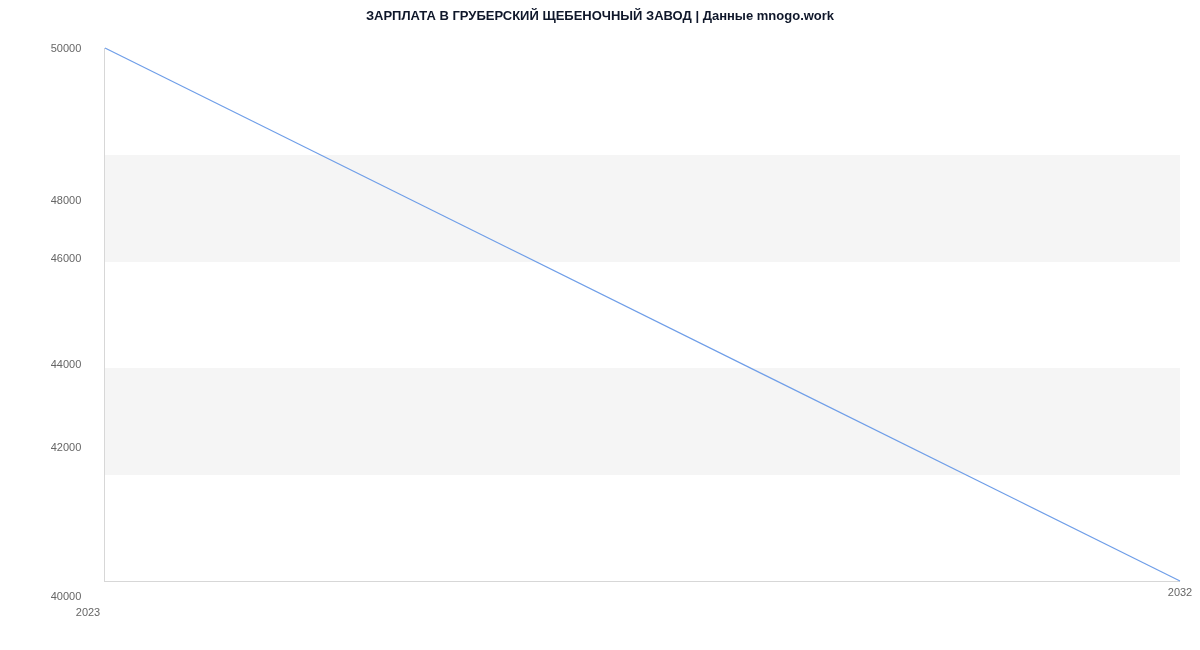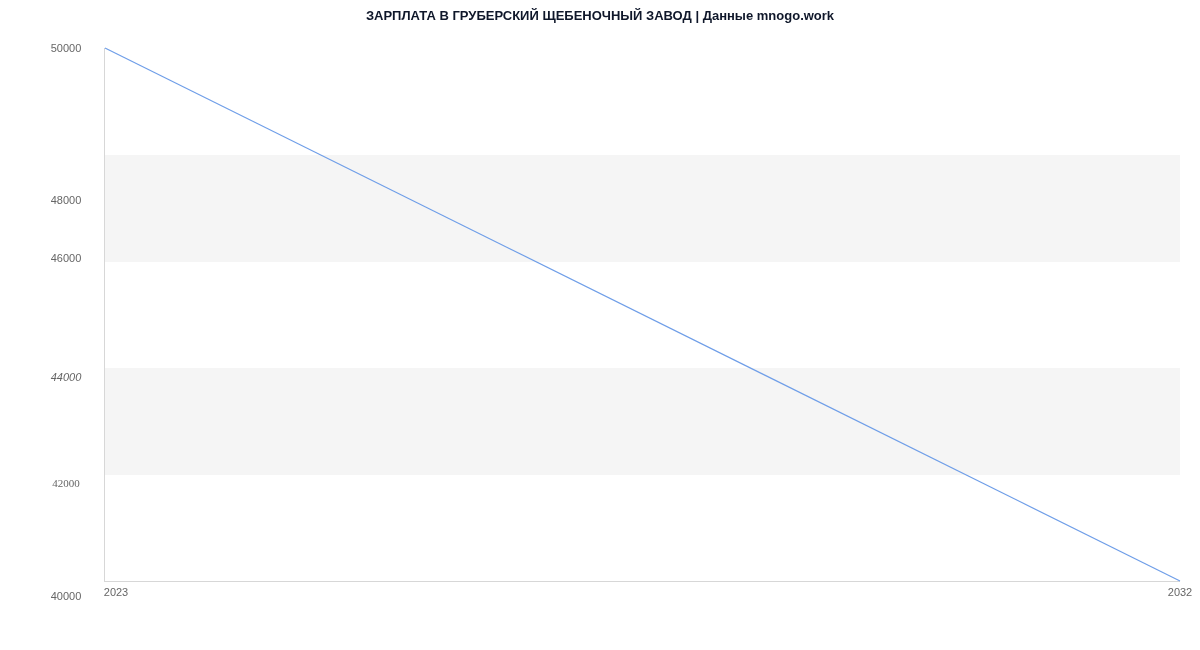--- a/index.html
+++ b/index.html
@@ -76,21 +76,21 @@
   <div class="plot">
 
     <div class="band" id="band-0" style="top: 320.4px; height: 106.8px;"></div>
     <div class="band" id="band-1" style="top: 106.8px; height: 106.8px;"></div>
     <svg class="line-layer" viewBox="0 0 1076 534" preserveAspectRatio="none">
       <polyline id="series-line" fill="none" stroke="#6f9ee8" stroke-width="1.2" points="0,0 1076,534"></polyline>
     </svg>
   </div>
 
   <div class="y-tick" id="ytick-0" style="top: 596px;">40000</div>
-  <div class="y-tick" id="ytick-1" style="top: 483px; font-family: Liberation Serif, serif;">42000</div>
-  <div class="y-tick" id="ytick-2" style="top: 377px; font-style: italic;">44000</div>
+  <div class="y-tick" id="ytick-1" style="top: 447px;">42000</div>
+  <div class="y-tick" id="ytick-2" style="top: 364px;">44000</div>
   <div class="y-tick" id="ytick-3" style="top: 246px; margin-top: 12px;">46000</div>
   <div class="y-tick" id="ytick-4" style="top: 154.8px; margin-top: 45px;">48000</div>
   <div class="y-tick" id="ytick-5" style="top: 48px;">50000</div>
 
-  <div class="x-tick" id="xtick-0" style="left: 116px;">2023</div>
+  <div class="x-tick" id="xtick-0" style="left: 88px; margin-top: 20px;">2023</div>
   <div class="x-tick" id="xtick-1" style="left: 1180px;">2032</div>
 </div>
 
 </body></html>

